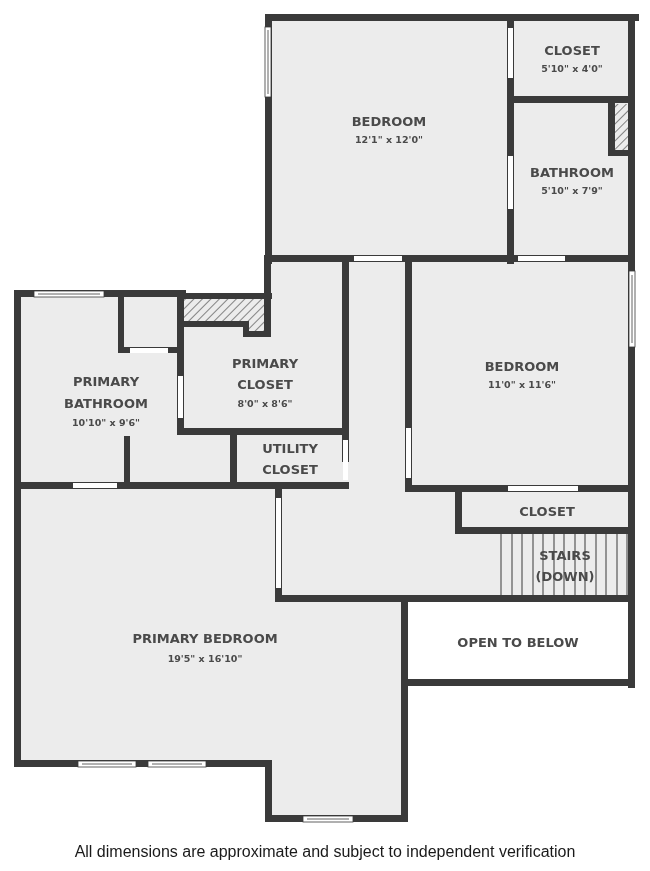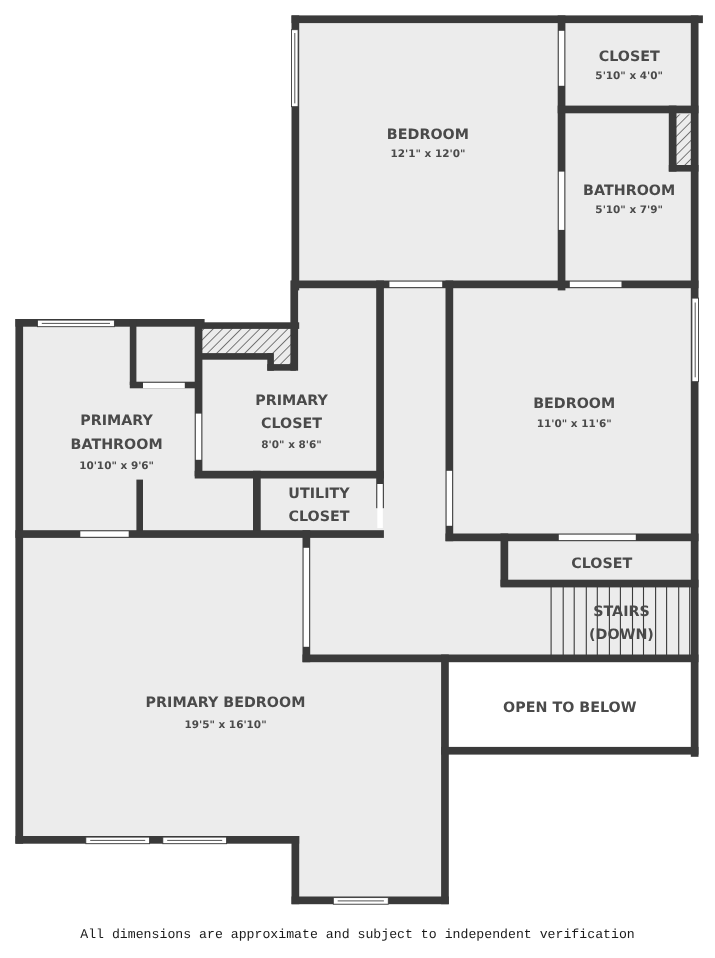--- a/index.html
+++ b/index.html
@@ -1,20 +1,20 @@
 <!DOCTYPE html>
 <html><head>
 <meta charset="utf-8">
 <style>
   html, body { margin:0; padding:0; background:#ffffff; }
   body { width:650px; height:871px; position:relative; overflow:hidden; font-family:"DejaVu Sans", sans-serif; }
   #plan { position:absolute; left:0; top:0; width:650px; height:871px; }
   .label-name { font-family:"DejaVu Sans", sans-serif; font-weight:bold; fill:#4a4a4a; font-size:13px; text-anchor:middle; }
   .label-dim { font-family:"DejaVu Sans", sans-serif; font-weight:bold; fill:#4a4a4a; font-size:9.5px; text-anchor:middle; }
-  #disclaimer { position:absolute; left:0; top:843px; width:650px; text-align:center; font-family:Liberation Mono, monospace; font-size:12px; color:#1a1a1a; }
+  #disclaimer { position:absolute; left:0; top:843px; width:650px; text-align:center; font-family:Liberation Sans, sans-serif; font-size:16px; color:#1a1a1a; }
 </style>
 </head>
 <body>
 
 <svg id="plan" viewBox="0 0 650 871" xmlns="http://www.w3.org/2000/svg">
   <defs>
     <pattern id="hatch" patternUnits="userSpaceOnUse" width="6" height="6" patternTransform="rotate(45)">
       <rect width="6" height="6" fill="#ececec"></rect>
       <line x1="0" y1="0" x2="0" y2="6" stroke="#555" stroke-width="1.4"></line>
     </pattern>

